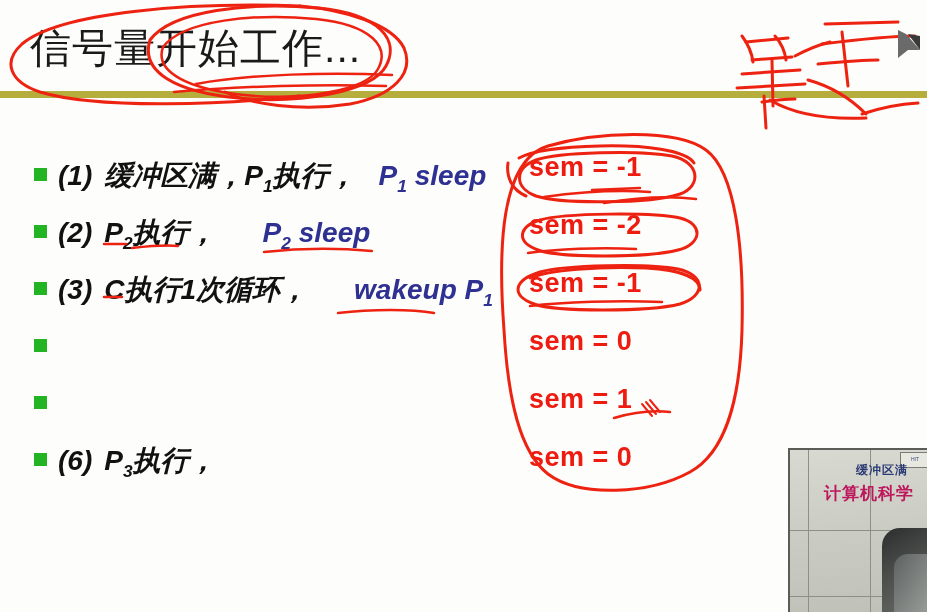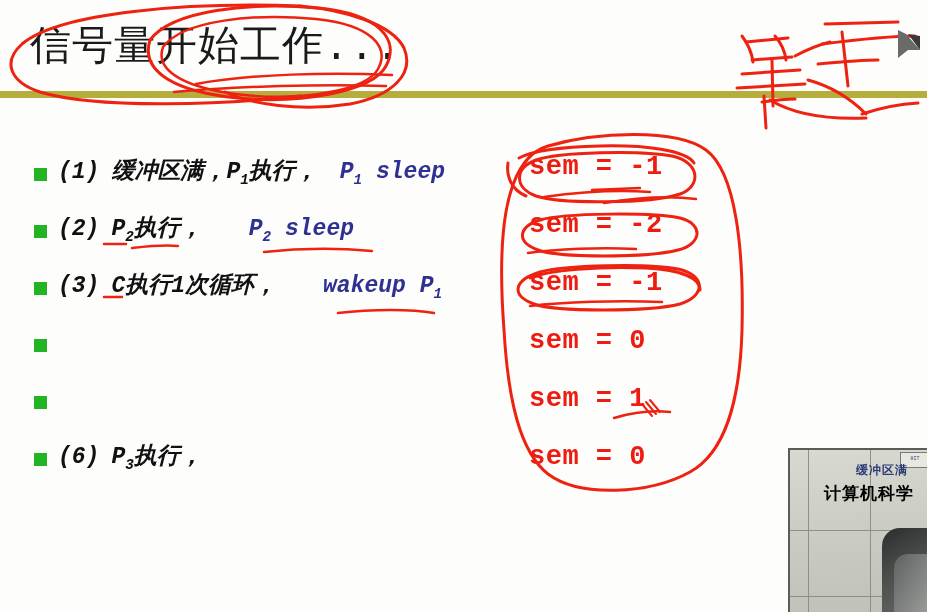--- a/index.html
+++ b/index.html
@@ -6,21 +6,21 @@
     margin: 0;
     padding: 0;
     background: #ffffff;
   }
   #slide {
     position: relative;
     width: 927px;
     height: 612px;
     background: #fdfdfb;
     overflow: hidden;
-    font-family: Liberation Mono, monospace;
+    font-family: Liberation Sans, sans-serif;
   }
 
   
   #title {
     position: absolute;
     left: 30px;
     top: 26px;
     font-size: 41px;
     font-weight: 400;
     color: #1a1a1a;
@@ -53,21 +53,21 @@
   }
   .b-sq {
     width: 13px;
     height: 13px;
     background: #22b422;
     flex: 0 0 auto;
     margin-top: 10px;
     margin-right: 11px;
   }
   .b-text {
-    font-size: 23px;
+    font-size: 28px;
     font-weight: bold;
     font-style: italic;
     color: #111111;
     white-space: nowrap;
     line-height: 1.3;
   }
   .b-text .blue {
     color: #2e3192;
     font-style: italic;
     font-weight: bold;
@@ -157,21 +157,21 @@
     font-size: 12px;
     color: #2b3b75;
     font-weight: bold;
     letter-spacing: 1px;
     white-space: nowrap;
   }
   .vtxt2 {
     position: absolute;
     left: 34px; top: 32px;
     font-size: 17px;
-    color: #000000;
+    color: #be185d;
     font-weight: bold;
     letter-spacing: 1px;
     white-space: nowrap;
   }
   .vlogo {
     position: absolute;
     left: 110px; top: 2px;
     width: 28px; height: 14px;
     background: #e7e8e0;
     border: 1px solid #7a7b72;

